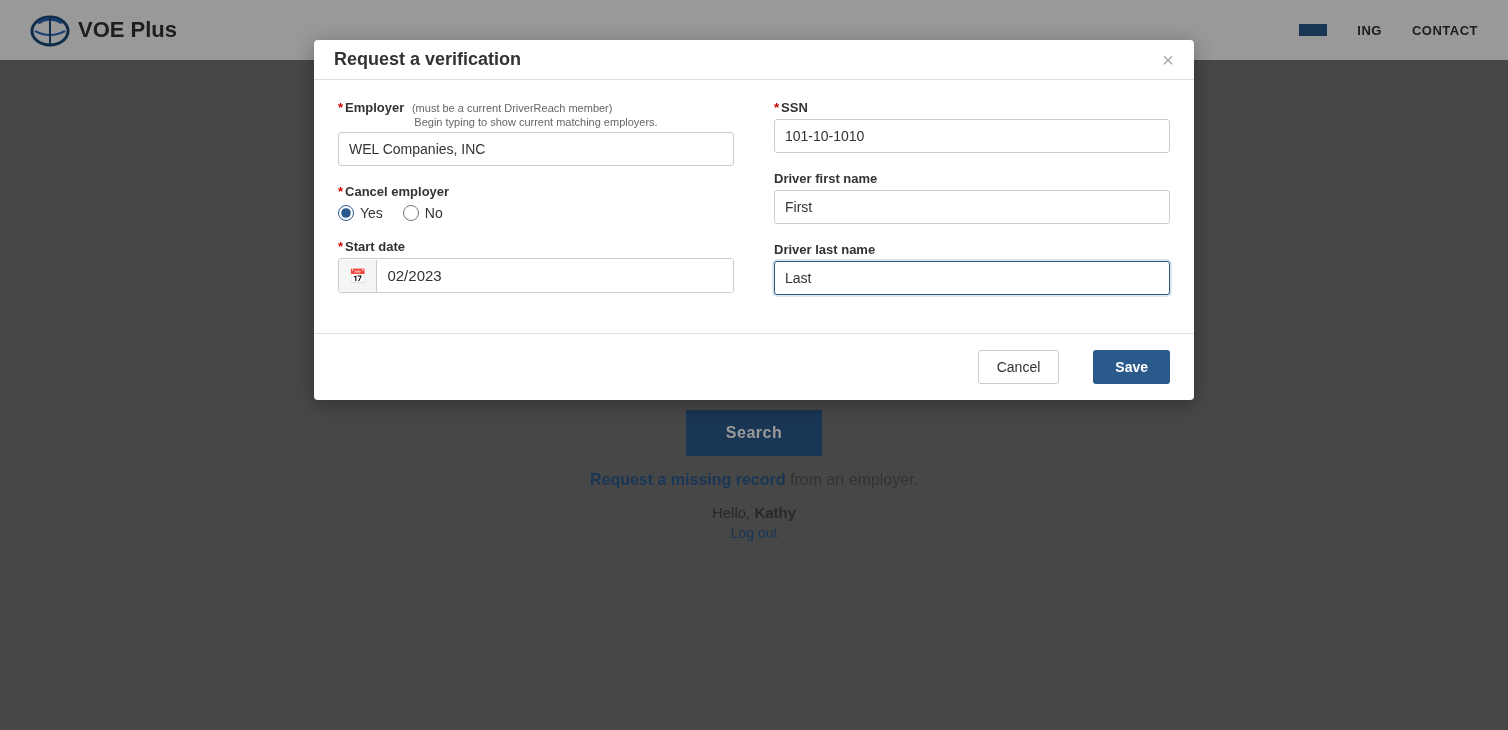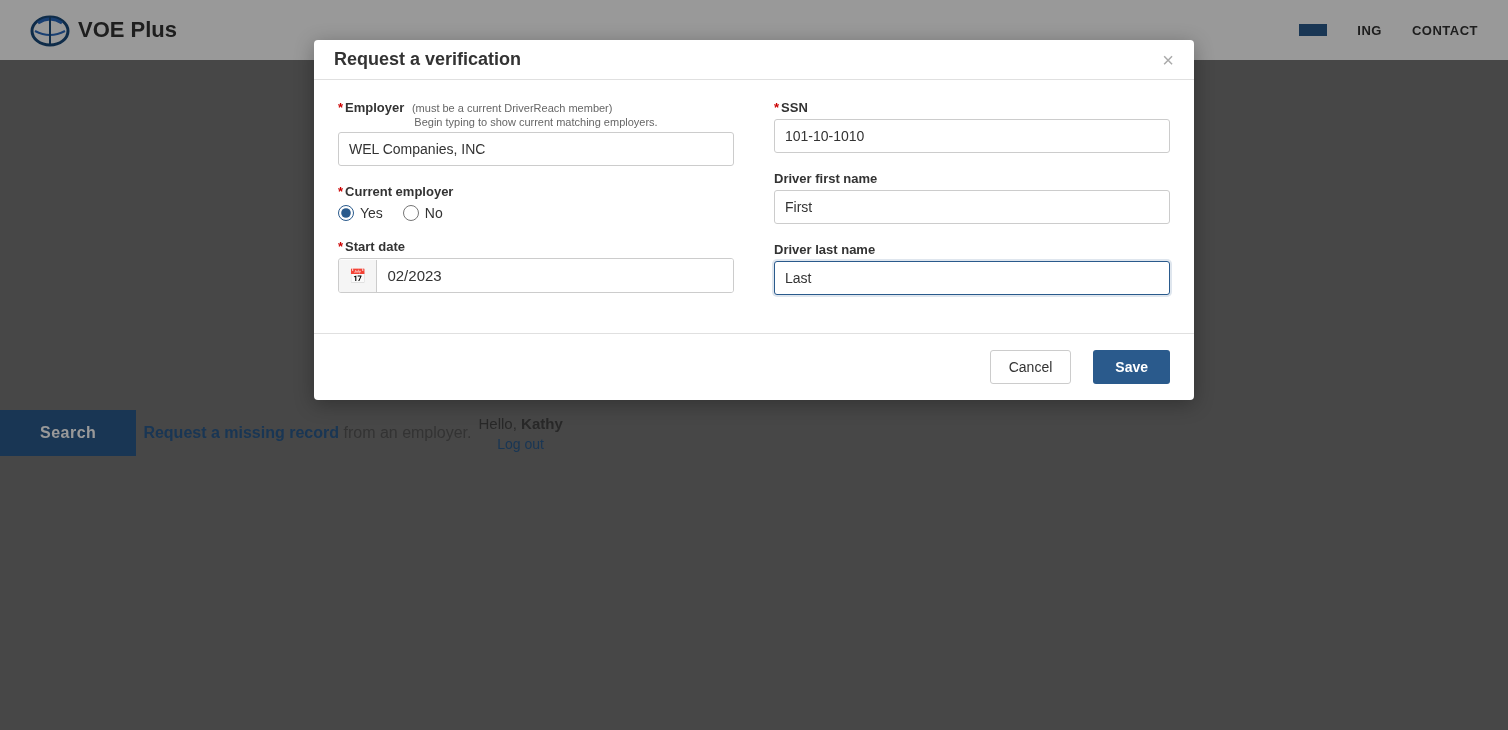--- a/index.html
+++ b/index.html
@@ -57,24 +57,24 @@
       background: #2a5a8c;
       color: white;
       padding: 6px 14px;
       border: none;
       font-size: 13px;
       font-weight: 600;
     }
 
     .bg-content {
       display: flex;
-      flex-direction: row;
+      flex-direction: column;
       align-items: center;
       padding-top: 350px;
-      gap: 7px;
+      gap: 15px;
     }
 
     .search-btn {
       background: #2a5a8c;
       color: white;
       border: none;
       padding: 14px 40px;
       font-size: 16px;
       font-weight: 600;
       cursor: pointer;
@@ -260,21 +260,21 @@
       font-size: 15px;
       color: #333;
       outline: none;
     }
 
     .modal-footer {
       padding: 16px 24px;
       border-top: 1px solid #e0e0e0;
       display: flex;
       justify-content: flex-end;
-      gap: 10px;
+      gap: 22px;
     }
 
     .btn-cancel {
       padding: 8px 18px;
       border: 1px solid #ccc;
       background: #fff;
       color: #333;
       font-size: 14px;
       border-radius: 3px;
       cursor: pointer;
@@ -342,21 +342,21 @@
         <div class="form-group">
           <label class="form-label">
             <span class="required">*</span><span>Employer</span> <span class="sub-text">(must be a current DriverReach member)</span>
             <span class="hint-text">Begin typing to show current matching employers.</span>
           </label>
           <input class="form-input" type="text" value="WEL Companies, INC" style="">
         </div>
 
         <div class="form-group">
           <label class="form-label">
-            <span class="required">*</span><span>Current employer</span>
+            <span class="required">*</span><span>Cancel employer</span>
           </label>
           <div class="radio-group">
             <label class="radio-label">
               <input class="radio-input" type="radio" name="current_employer" checked="" style="">
               <span>Yes</span>
             </label>
             <label class="radio-label">
               <input class="radio-input" type="radio" name="current_employer" style="">
               <span>No</span>
             </label>

